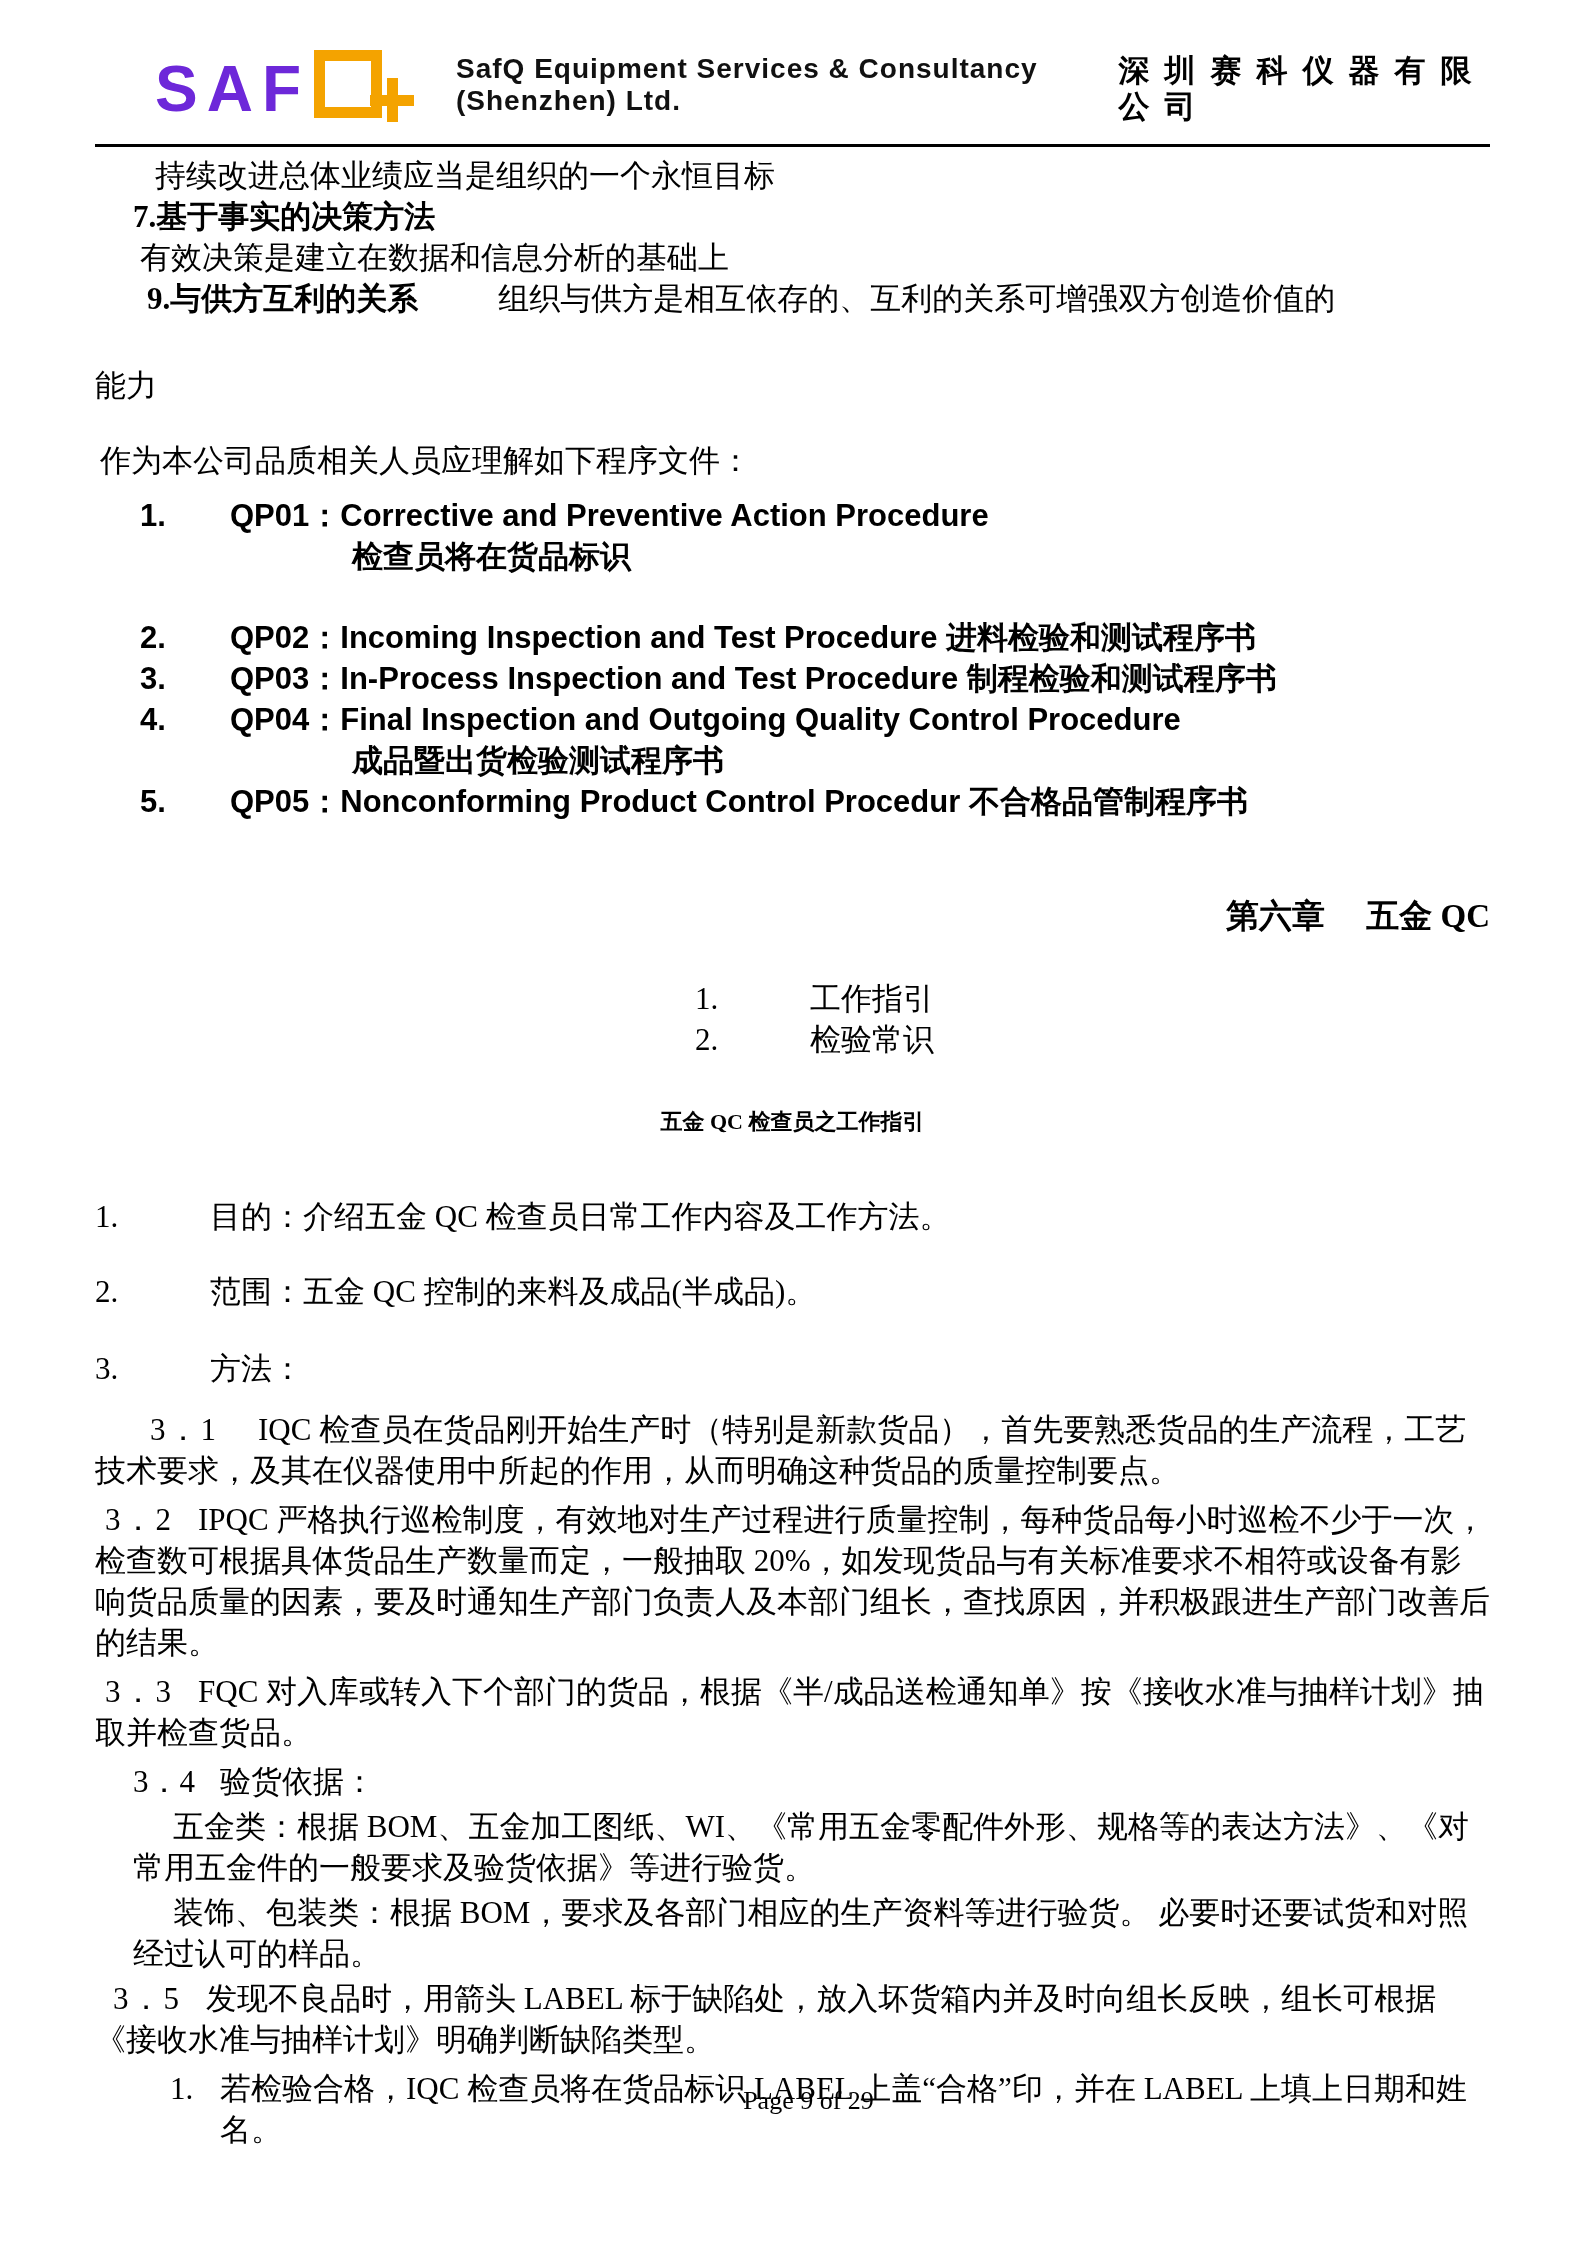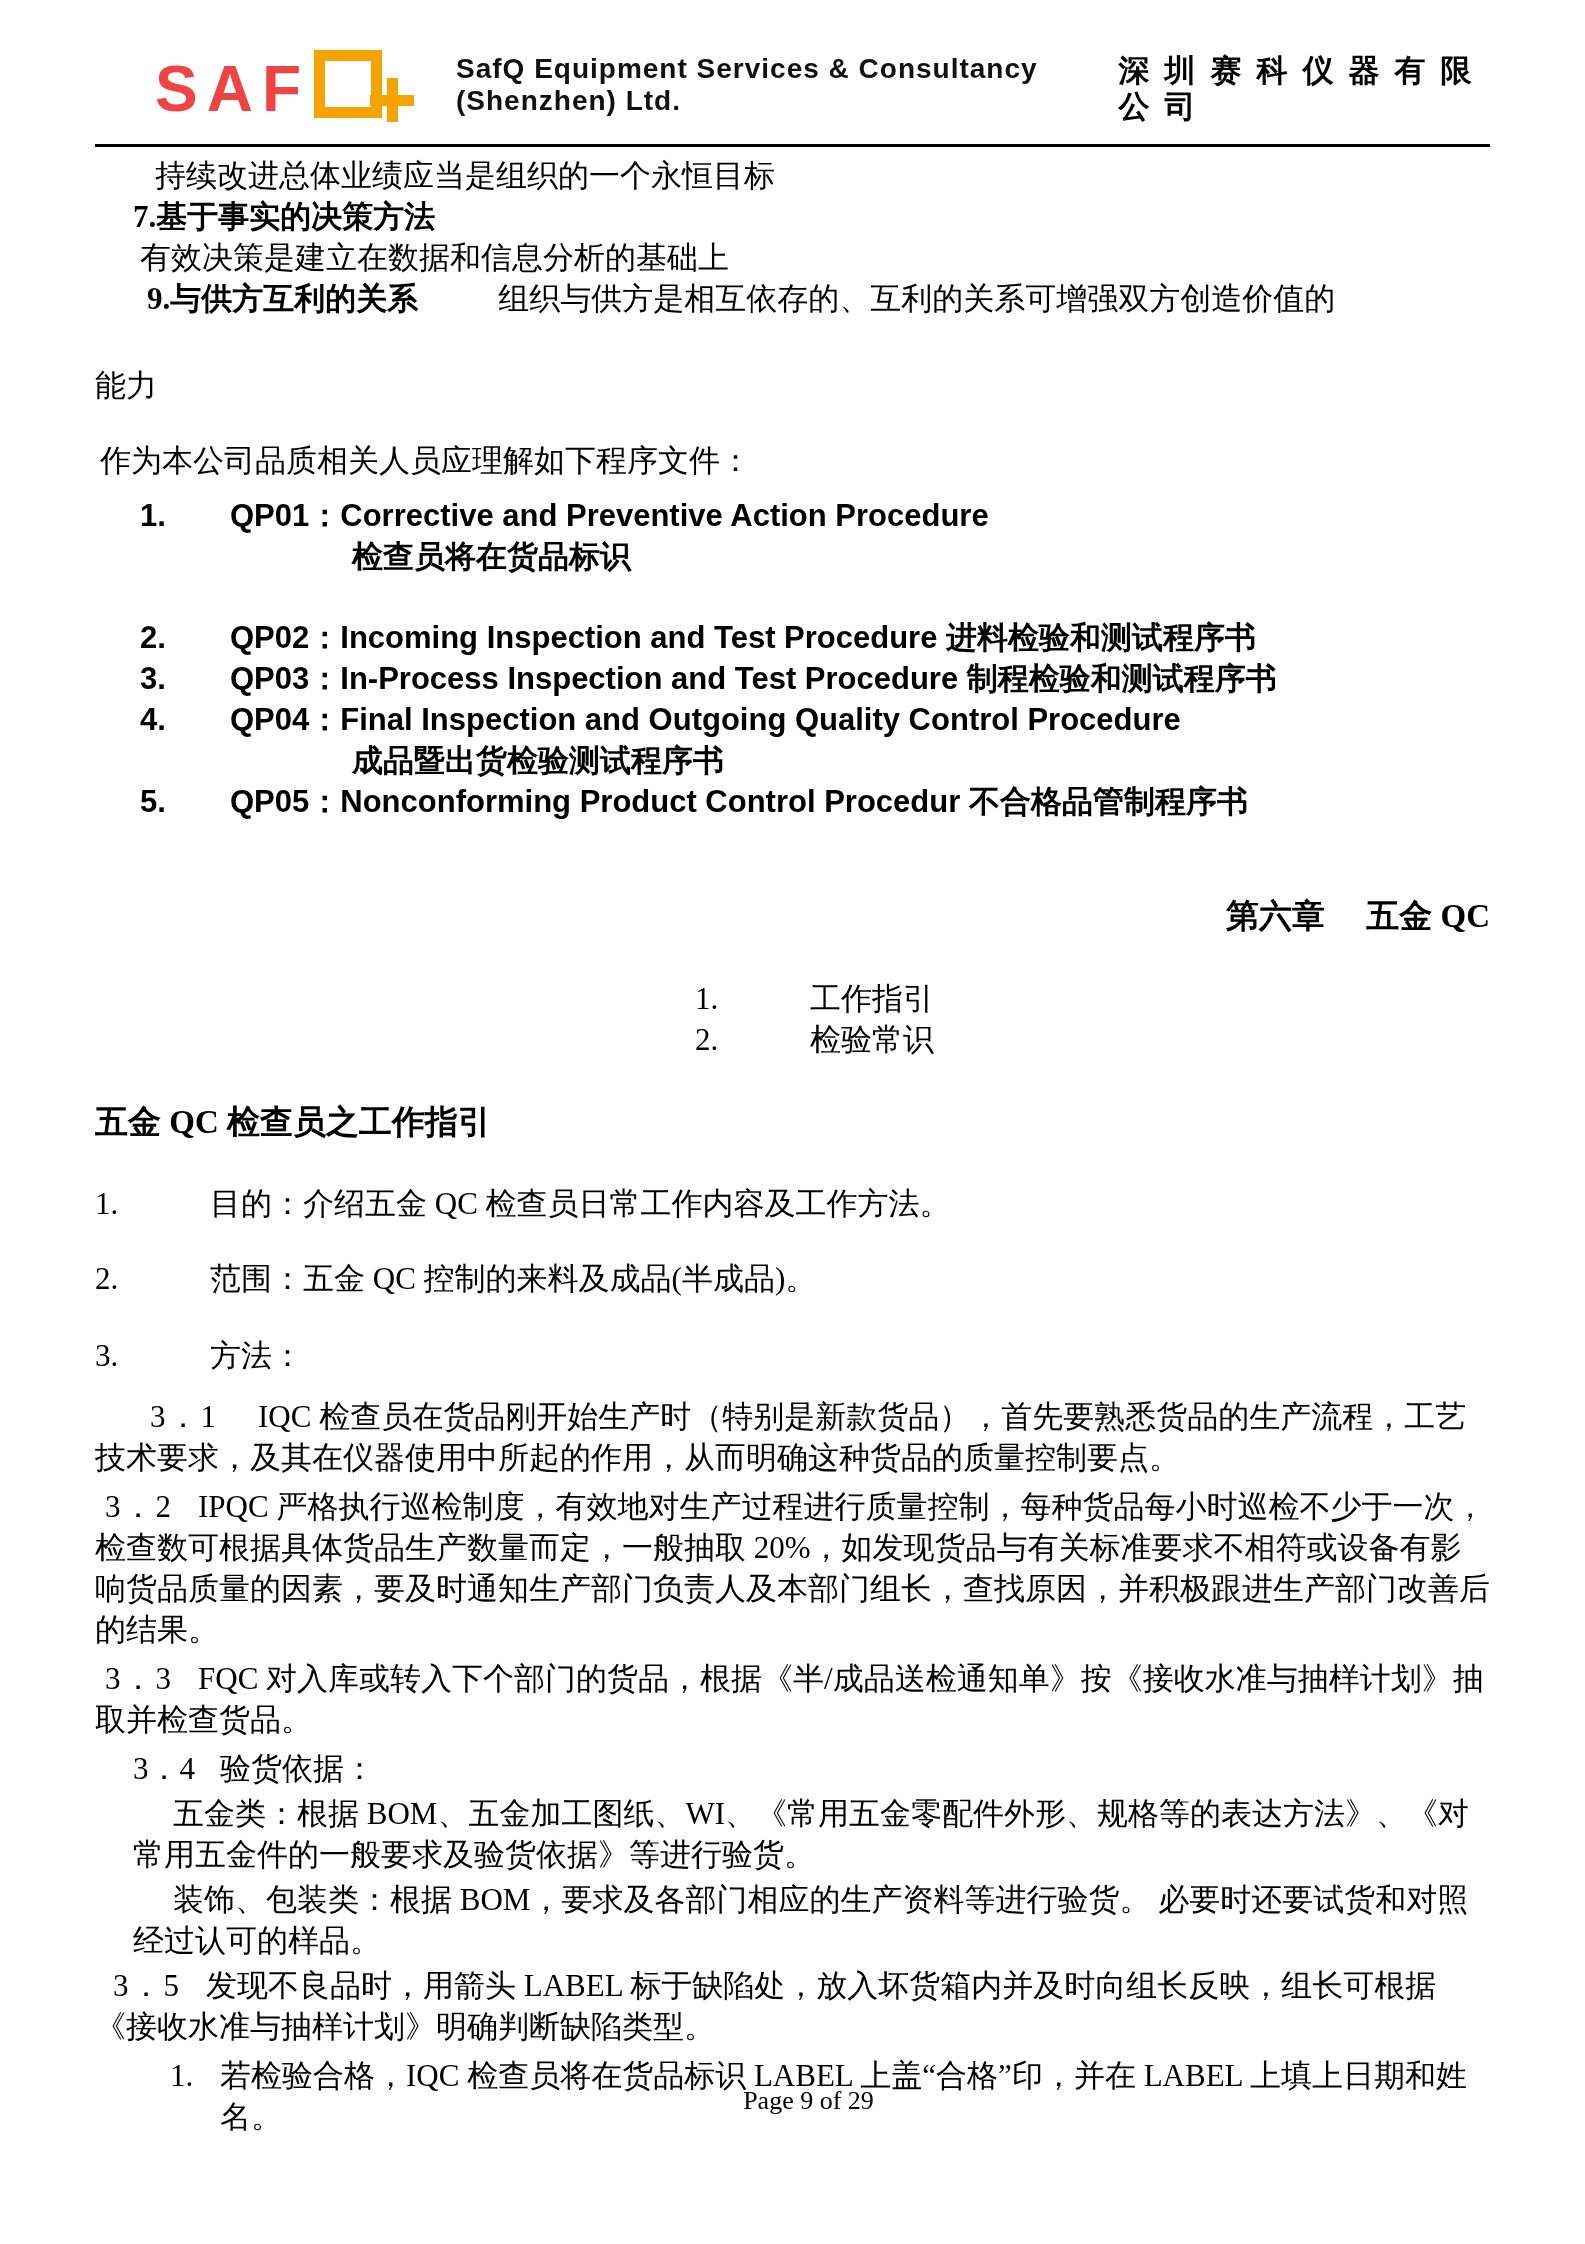--- a/index.html
+++ b/index.html
@@ -17,21 +17,21 @@
   
   .header{
     display:flex;align-items:center;
     padding:4px 0 16px 60px;
     border-bottom:3px solid #000;
   }
   .logo{display:flex;align-items:center;}
   .logo-saf{
     font-family:"Liberation Sans",sans-serif;
     font-weight:bold;font-size:64px;letter-spacing:9px;
-    color:#ef4444;line-height:70px;
+    color:#6d28d9;line-height:70px;
   }
   .logo-mark{position:relative;width:100px;height:78px;display:inline-block;margin-left:4px;}
   .logo-square{
     position:absolute;left:0;top:0;
     width:46px;height:46px;border:11px solid #F4A300;
   }
   .logo-plus{position:absolute;left:56px;top:28px;width:44px;height:44px;}
   .logo-plus .ph{position:absolute;left:0;top:17px;width:44px;height:11px;background:#F4A300;}
   .logo-plus .pv{position:absolute;left:17px;top:0;width:11px;height:44px;background:#F4A300;}
   .company{margin-left:42px;display:flex;gap:4px;}
@@ -64,22 +64,22 @@
   
   .chapter-title{
     margin:72px 0 40px 0;text-align:right;
     font-size:33px;font-weight:bold;line-height:44px;
     font-family:"Liberation Serif",serif;
   }
   .toc{margin-bottom:40px;}
   .toc-row{display:flex;padding-left:600px;line-height:41px;}
   .toc-num{width:115px;flex:0 0 auto;}
   .guide-title{
-    margin:0 0 39px 0;
-    font-size:33px;font-weight:bold;line-height:44px;
+    margin:0 0 52px 0;text-align:center;
+    font-size:22px;font-weight:bold;line-height:44px;
   }
   
   .sec-row{display:flex;}
   .sec-num{width:115px;flex:0 0 auto;}
   .mb34{margin-bottom:34px;}
   .mb36{margin-bottom:36px;}
   .mb20{margin-bottom:20px;}
   
   .mp{margin-bottom:8px;}
   .mp .m-num{letter-spacing:2px;}

